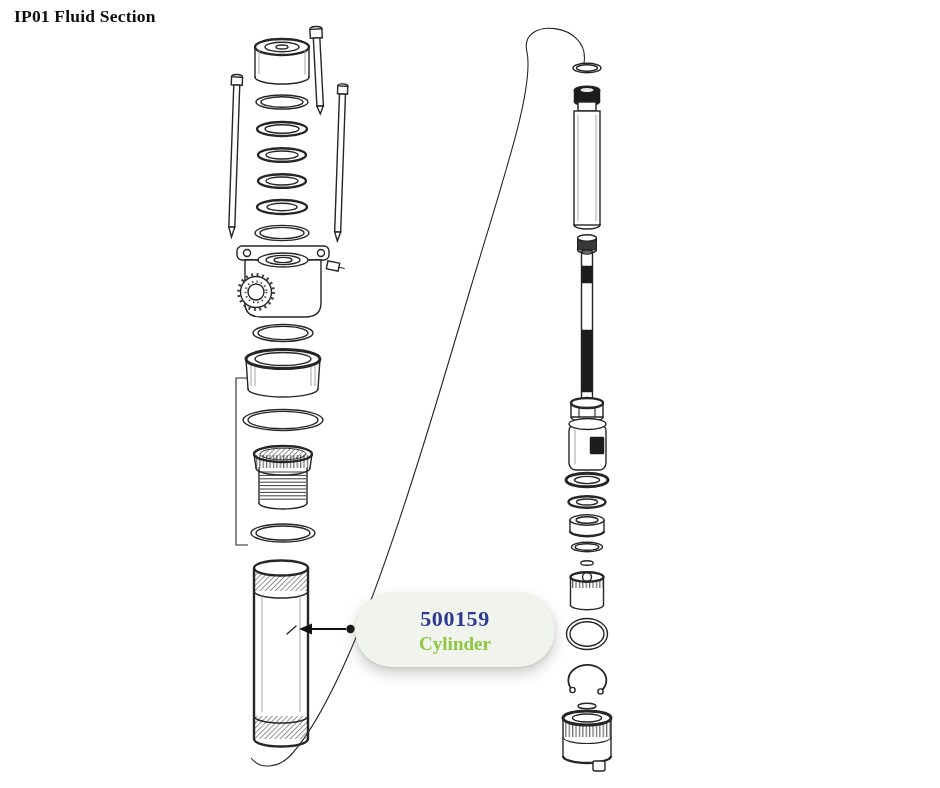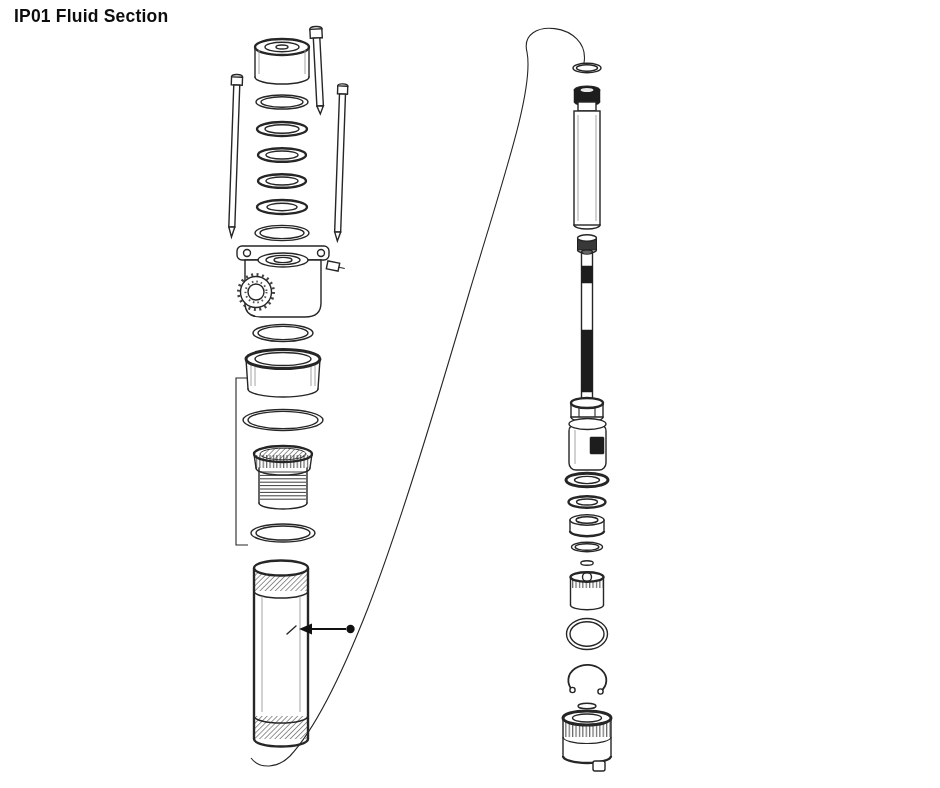--- a/index.html
+++ b/index.html
@@ -5,21 +5,21 @@
   :root{
     --callout-number:#2b3990;
     --callout-label:#8cc63f;
     --callout-bg:#f0f4ed;
     --diagram-line:#262626;
     --page-bg:#ffffff;
   }
   html,body{margin:0;padding:0;background:#fff;}
   .page{
     position:relative;width:800px;height:788px;background:var(--page-bg);
-    font-family:Liberation Sans, sans-serif;overflow:hidden;
+    font-family:Liberation Serif, serif;overflow:hidden;
   }
   .hdr{position:absolute;left:14px;top:6px;z-index:3;}
   .hdr h1{margin:0;font-size:17.5px;font-weight:800;color:#0d0d0d;letter-spacing:.2px;}
   .hdr ul{margin:4px 0 0 0;padding-left:24px;}
   .hdr li{font-size:15.5px;font-weight:700;color:#0d0d0d;}
   svg.diagram{position:absolute;left:0;top:0;z-index:1;}
   svg .ln{fill:none;stroke:var(--diagram-line);stroke-width:1.4;stroke-linecap:round;}
   svg .ln1{fill:none;stroke:var(--diagram-line);stroke-width:1.1;}
   svg .t{fill:none;stroke:var(--diagram-line);stroke-width:2.4;}
   svg .w{fill:#fff;stroke:var(--diagram-line);stroke-width:1.4;}
@@ -294,14 +294,18 @@
       </g>
     </g>
 
     <g>
       <line x1="312" y1="629" x2="346" y2="629" stroke="#111" stroke-width="2"></line>
       <polygon points="299,629 312,623.5 312,634.5" fill="#111"></polygon>
       <circle cx="350.5" cy="629" r="4.2" fill="#111"></circle>
     </g>
   </svg>
 
+  <div class="callout">
+    <div class="callout-number">500159</div>
+    <div class="callout-label">Cylinder</div>
+  </div>
 
 </div>
 
 </body></html>

